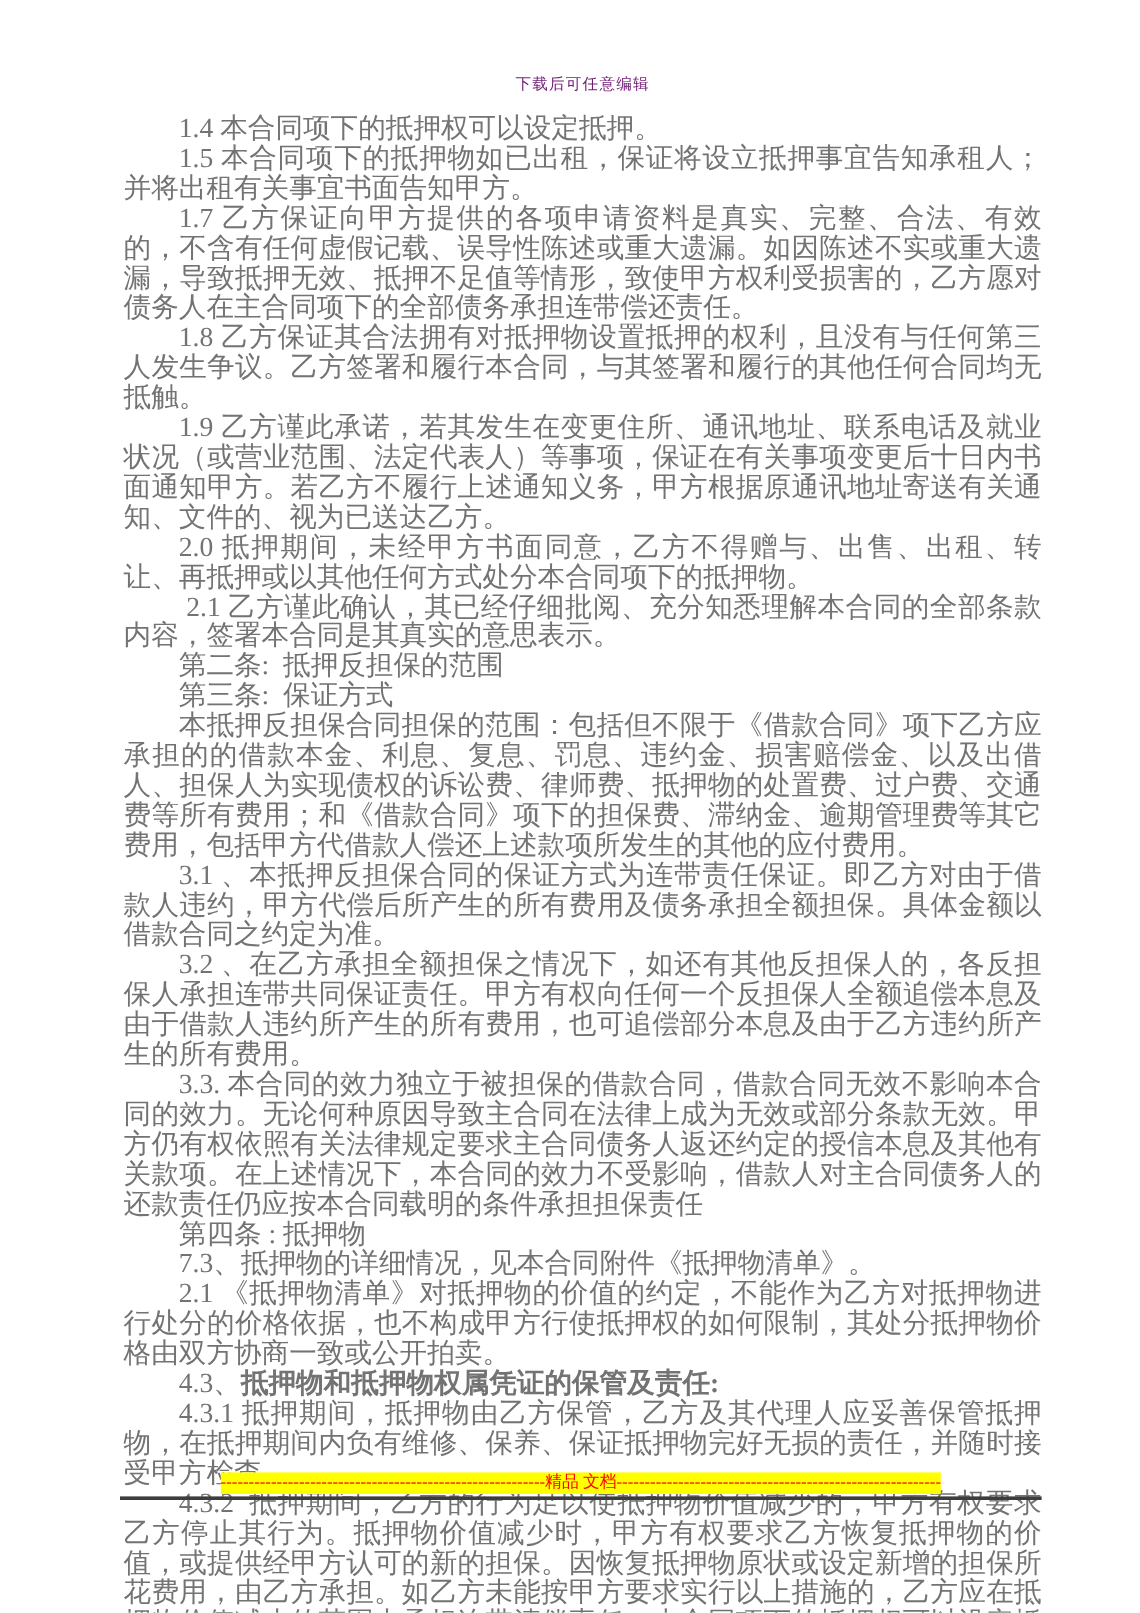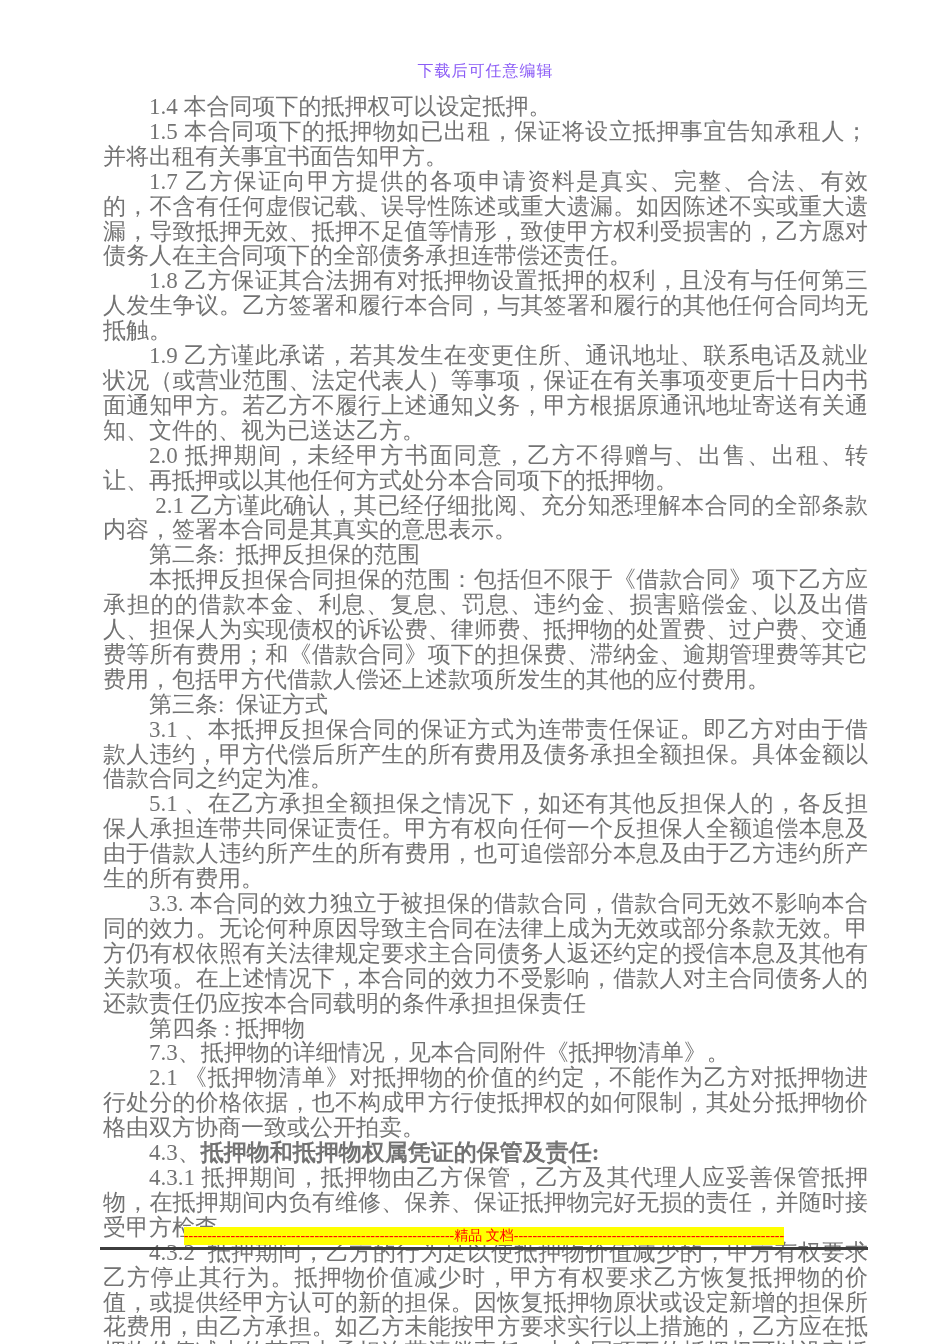--- a/index.html
+++ b/index.html
@@ -15,23 +15,23 @@
     height: 1344px;
     background: #ffffff;
     overflow: hidden;
   }
   .doc-header {
     position: absolute;
     top: 61px;
     left: 103px;
     width: 765px;
     text-align: center;
-    font-size: 16px;
+    font-size: 13px;
     letter-spacing: 1px;
-    color: #8b5cf6;
+    color: #701a75;
   }
   .doc-body {
     position: absolute;
     top: 95px;
     left: 103px;
     width: 765px;
     font-size: 23px;
     line-height: 24.9px;
     color: #737373;
     text-align: justify;
@@ -77,24 +77,24 @@
 
   <div class="doc-body">
       <p class="para body">1.4 本合同项下的抵押权可以设定抵押。</p>
       <p class="para body">1.5 本合同项下的抵押物如已出租，保证将设立抵押事宜告知承租人；并将出租有关事宜书面告知甲方。</p>
       <p class="para body">1.7 乙方保证向甲方提供的各项申请资料是真实、完整、合法、有效的，不含有任何虚假记载、误导性陈述或重大遗漏。如因陈述不实或重大遗漏，导致抵押无效、抵押不足值等情形，致使甲方权利受损害的，乙方愿对债务人在主合同项下的全部债务承担连带偿还责任。</p>
       <p class="para body">1.8 乙方保证其合法拥有对抵押物设置抵押的权利，且没有与任何第三人发生争议。乙方签署和履行本合同，与其签署和履行的其他任何合同均无抵触。</p>
       <p class="para body">1.9 乙方谨此承诺，若其发生在变更住所、通讯地址、联系电话及就业状况（或营业范围、法定代表人）等事项，保证在有关事项变更后十日内书面通知甲方。若乙方不履行上述通知义务，甲方根据原通讯地址寄送有关通知、文件的、视为已送达乙方。</p>
       <p class="para body">2.0 抵押期间，未经甲方书面同意，乙方不得赠与、出售、出租、转让、再抵押或以其他任何方式处分本合同项下的抵押物。</p>
       <p class="para body"> 2.1 乙方谨此确认，其已经仔细批阅、充分知悉理解本合同的全部条款内容，签署本合同是其真实的意思表示。</p>
       <p class="para heading">第二条:  抵押反担保的范围</p>
+      <p class="para heading">第三条:  保证方式</p>
       <p class="para body">本抵押反担保合同担保的范围：包括但不限于《借款合同》项下乙方应承担的的借款本金、利息、复息、罚息、违约金、损害赔偿金、以及出借人、担保人为实现债权的诉讼费、律师费、抵押物的处置费、过户费、交通费等所有费用；和《借款合同》项下的担保费、滞纳金、逾期管理费等其它费用，包括甲方代借款人偿还上述款项所发生的其他的应付费用。</p>
-      <p class="para heading">第三条:  保证方式</p>
       <p class="para body">3.1 、本抵押反担保合同的保证方式为连带责任保证。即乙方对由于借款人违约，甲方代偿后所产生的所有费用及债务承担全额担保。具体金额以借款合同之约定为准。</p>
-      <p class="para body">5.1 、在乙方承担全额担保之情况下，如还有其他反担保人的，各反担保人承担连带共同保证责任。甲方有权向任何一个反担保人全额追偿本息及由于借款人违约所产生的所有费用，也可追偿部分本息及由于乙方违约所产生的所有费用。</p>
+      <p class="para body">3.2 、在乙方承担全额担保之情况下，如还有其他反担保人的，各反担保人承担连带共同保证责任。甲方有权向任何一个反担保人全额追偿本息及由于借款人违约所产生的所有费用，也可追偿部分本息及由于乙方违约所产生的所有费用。</p>
       <p class="para body">3.3. 本合同的效力独立于被担保的借款合同，借款合同无效不影响本合同的效力。无论何种原因导致主合同在法律上成为无效或部分条款无效。甲方仍有权依照有关法律规定要求主合同债务人返还约定的授信本息及其他有关款项。在上述情况下，本合同的效力不受影响，借款人对主合同债务人的还款责任仍应按本合同载明的条件承担担保责任</p>
       <p class="para heading">第四条 : 抵押物</p>
       <p class="para body">7.3、抵押物的详细情况，见本合同附件《抵押物清单》。</p>
       <p class="para body">2.1 《抵押物清单》对抵押物的价值的约定，不能作为乙方对抵押物进行处分的价格依据，也不构成甲方行使抵押权的如何限制，其处分抵押物价格由双方协商一致或公开拍卖。</p>
       <p class="para mixed"><span>4.3、</span><b>抵押物和抵押物权属凭证的保管及责任:</b></p>
       <p class="para body">4.3.1 抵押期间，抵押物由乙方保管，乙方及其代理人应妥善保管抵押物，在抵押期间内负有维修、保养、保证抵押物完好无损的责任，并随时接受甲方检查。</p>
       <p class="para body">4.3.2  抵押期间，乙方的行为足以使抵押物价值减少的，甲方有权要求乙方停止其行为。抵押物价值减少时，甲方有权要求乙方恢复抵押物的价值，或提供经甲方认可的新的担保。因恢复抵押物原状或设定新增的担保所花费用，由乙方承担。如乙方未能按甲方要求实行以上措施的，乙方应在抵押物价值减少的范围内承担连带清偿责任。本合同项下的抵押权可以设定抵押，甲方可以就乙方就抵押物获得的保险金、赔偿金或者补偿金等优先受偿或者乙方应将该等款项向甲方指定的第三人提存，抵押物价值未减少的部分，仍作为甲方债权的担</p>
     </div>
 
   <div class="doc-footer">

